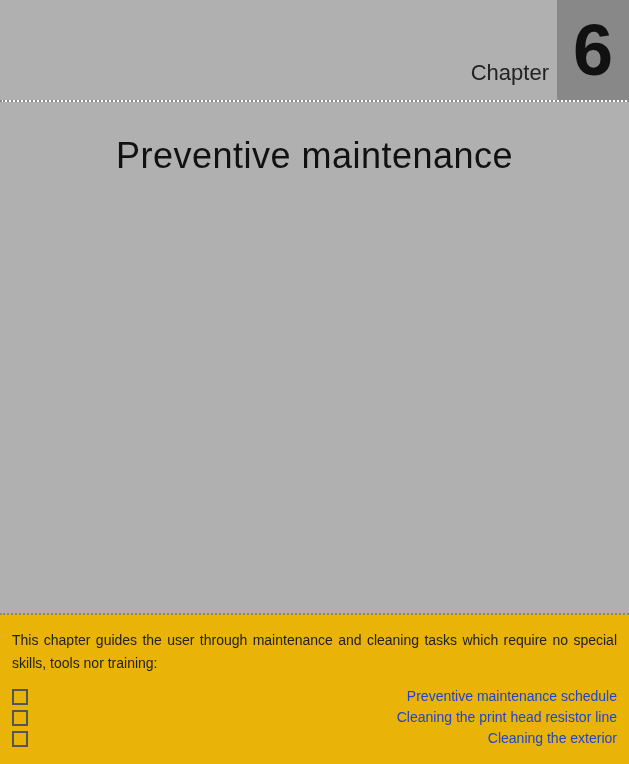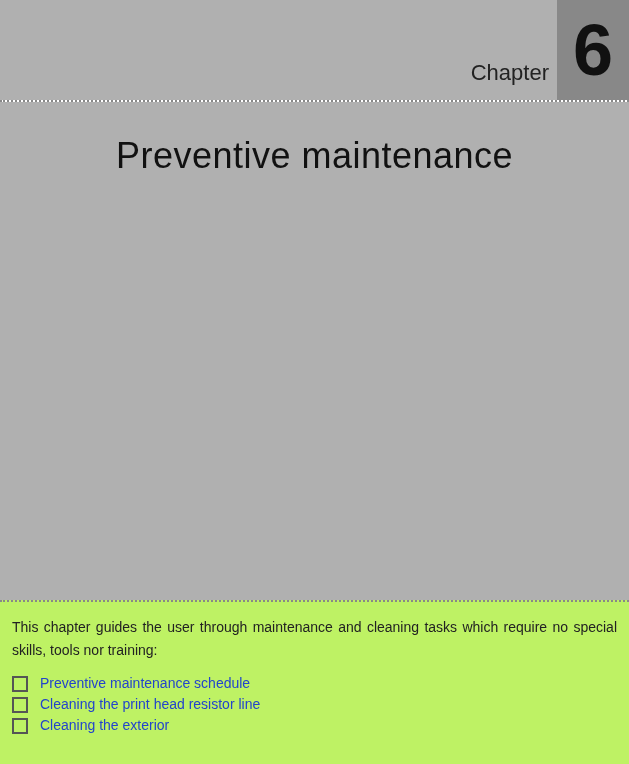--- a/index.html
+++ b/index.html
@@ -1,18 +1,19 @@
 <!DOCTYPE html>
 <html><head>
   <meta charset="utf-8">
   <style>
     * {
       margin: 0;
       padding: 0;
       box-sizing: border-box;
+      justify-content: space-between;
     }
 
     body {
       width: 629px;
       height: 764px;
       font-family: Arial, sans-serif;
       background-color: #fff;
       overflow: hidden;
     }
 
@@ -91,41 +92,41 @@
     }
 
     
     .content-gray-area {
       background-color: #b0b0b0;
       flex: 1;
     }
 
     
     .bottom-area {
-      background-color: #bef264;
+      background-color: #eab308;
       padding: 0;
     }
 
     .bottom-dotted {
       margin: 0;
       border-top: 2px dotted #888;
     }
 
     .description-text {
       font-size: 14px;
       color: #222;
       line-height: 1.6;
       padding: 14px 12px 10px 12px;
       text-align: justify;
       font-family: Arial, sans-serif;
     }
 
     .toc-list {
       list-style: none;
-      padding: 4px 12px 26px 12px;
+      padding: 4px 12px 13px 12px;
     }
 
     .toc-list li {
       display: flex;
       align-items: flex-start;
       margin-bottom: 4px;
       font-size: 14px;
     }
 
     .checkbox-icon {

